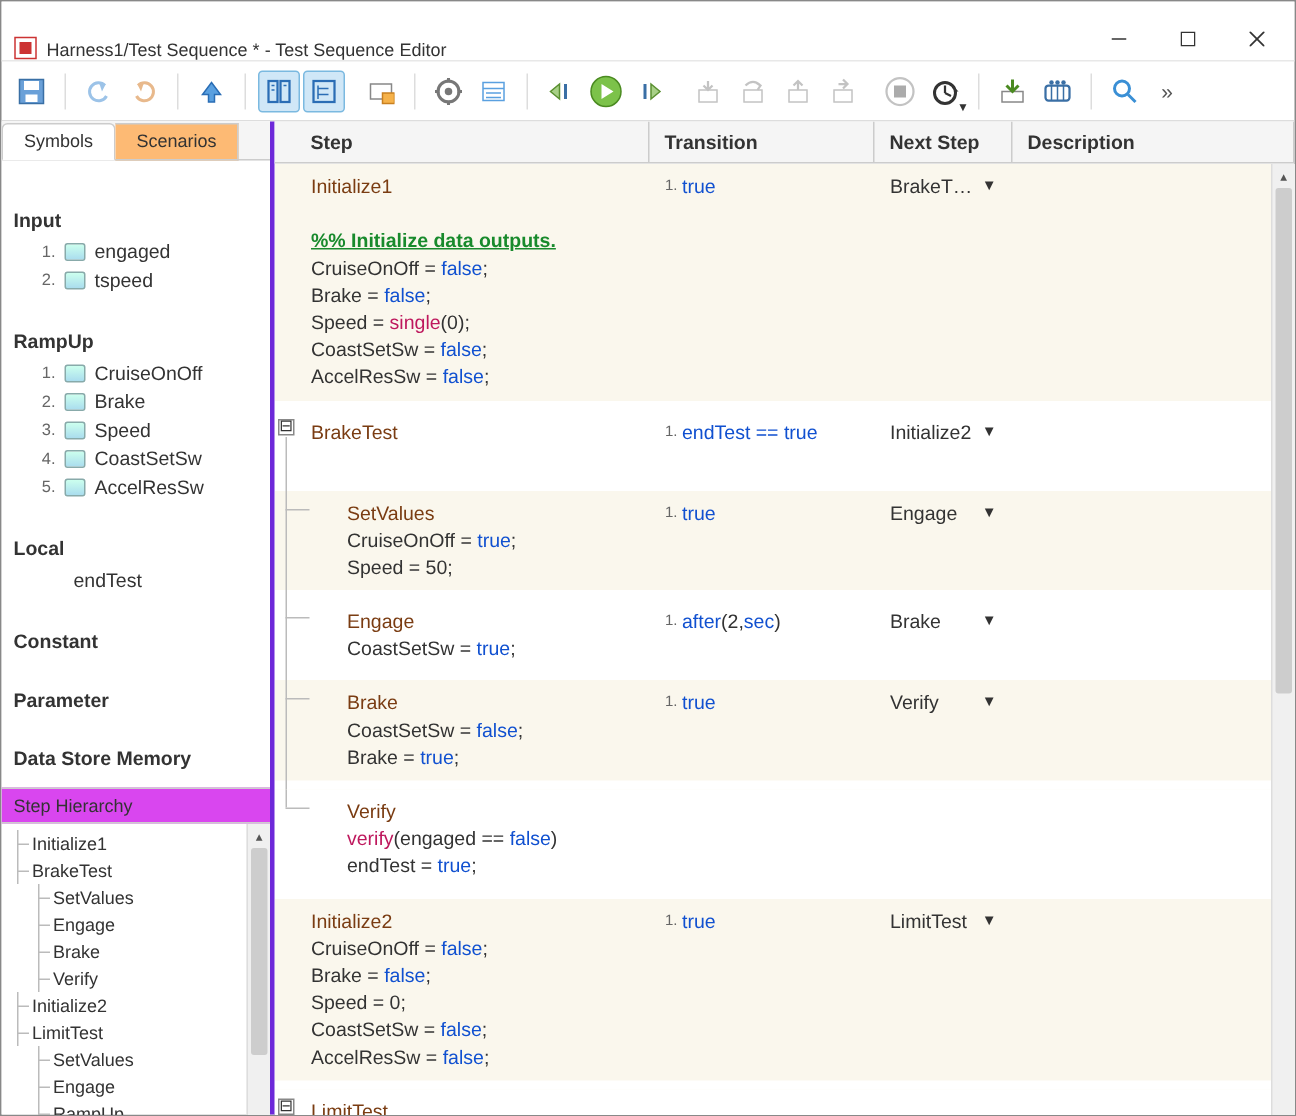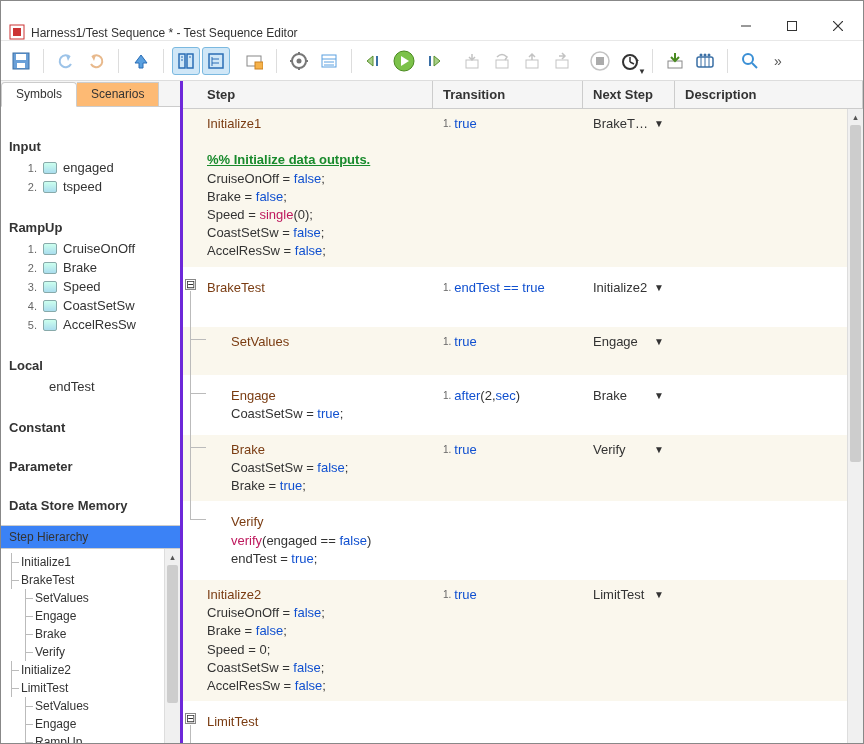--- a/index.html
+++ b/index.html
@@ -22,21 +22,21 @@
   .left { width: 182px; border-right: 3px solid #6d28d9; display: flex; flex-direction: column; background: #fff; }
   .tabs { display: flex; border-bottom: 1px solid #ccc; background: #f5f5f5; height: 26px; }
   .tab { padding: 4px 14px 4px 14px; font-size: 12px; color: #333; border-right: 1px solid #ccc; cursor: pointer; background: #fdba74; border-top: 1px solid #ccc; border-bottom: 1px solid #ccc; position:relative; top:1px; }
   .tab.active { background: #fff; border:1px solid #ccc; border-bottom-color: #fff; border-top-left-radius:4px; border-top-right-radius:4px; }
   .symbols { padding: 8px 8px; font-size: 13px; flex: 0 0 auto; }
   .symgroup { font-weight: bold; margin-top: 24px; margin-bottom: 4px; }
   .symitem { display: flex; align-items: center; gap: 6px; padding: 2px 0 2px 16px; }
   .symnum { color: #666; font-size: 11px; width: 12px; text-align: right; }
   .symicon { width: 14px; height: 12px; border: 1px solid #8aa; background: linear-gradient(#cfe, #ade); border-radius: 2px; }
   .symname { color: #333; }
-  .hier-header { background: #3b82f6; border-top: 1px solid #ccc; border-bottom: 1px solid #ccc; padding: 4px 8px; font-size: 12px; }
+  .hier-header { background: #d946ef; border-top: 1px solid #ccc; border-bottom: 1px solid #ccc; padding: 4px 8px; font-size: 12px; }
   .hier { flex: 1; overflow: auto; padding: 4px 0; position:relative; }
   .hieritem { padding: 2px 8px 2px 20px; font-size: 12px; color: #333; position: relative; }
   .hieritem.sub { padding-left: 34px; }
   .hieritem::before { content: ''; position: absolute; left: 10px; top: 0; bottom: 0; border-left: 1px solid #bbb; }
   .hieritem.sub::before { left: 24px; }
   .hieritick { position:absolute; top:50%; height:1px; width:8px; background:#bbb; }
   .hieritem > .hieritick { left:10px; }
   .hieritem.sub > .hieritick { left:24px; }
   .hier-scroll { position:absolute; right:0; top:0; bottom:0; width:16px; display:flex; flex-direction:column; background:#f0f0f0; border-left:1px solid #ddd; }
   .hier-scroll .arrow { height:16px; display:flex; align-items:center; justify-content:center; font-size:9px; color:#555; }
@@ -402,20 +402,21 @@
               <span class="dd">▼</span>
             </div>
     <div class="cell c-desc"></div>
           </div>
           <div class="row even">
     <div class="cell c-step">
       <div class="childvert"></div>
               <div class="childconn"></div>
       <div class="indent2">
         <div><span class="stepname">SetValues</span></div>
+        <div class="code">CruiseOnOff = <span class="kw-true">true</span>;<br>Speed = 50;</div>
       </div>
     </div>
     <div class="cell c-trans">
               <span class="trnum">1.</span>
               <span class="trval">true</span>
             </div>
     <div class="cell c-next">
               <span class="nextval">Engage</span>
               <span class="dd">▼</span>
             </div>

